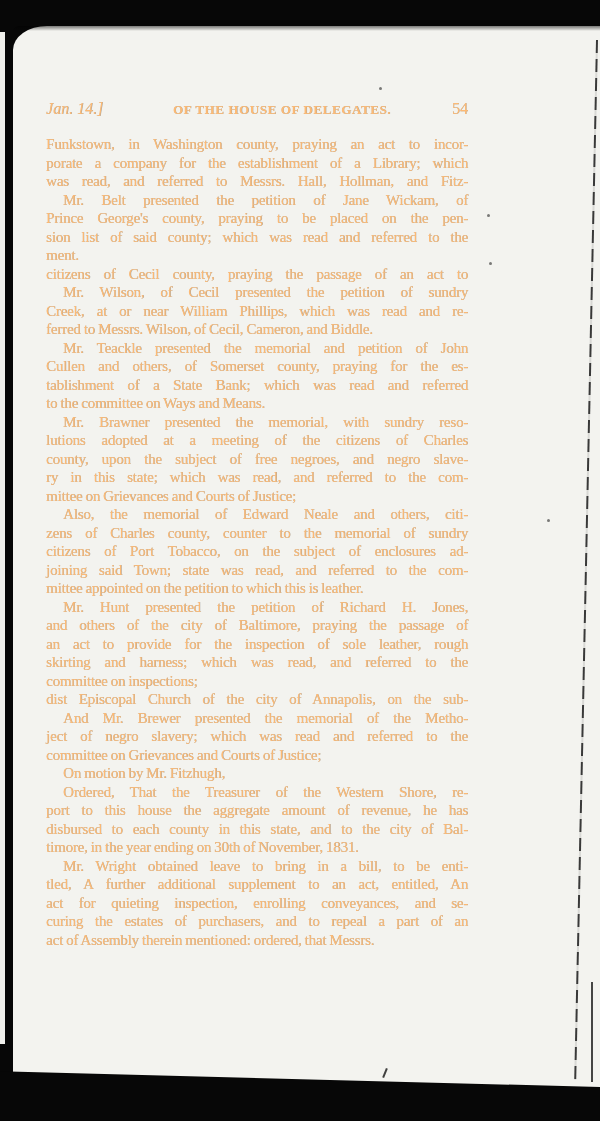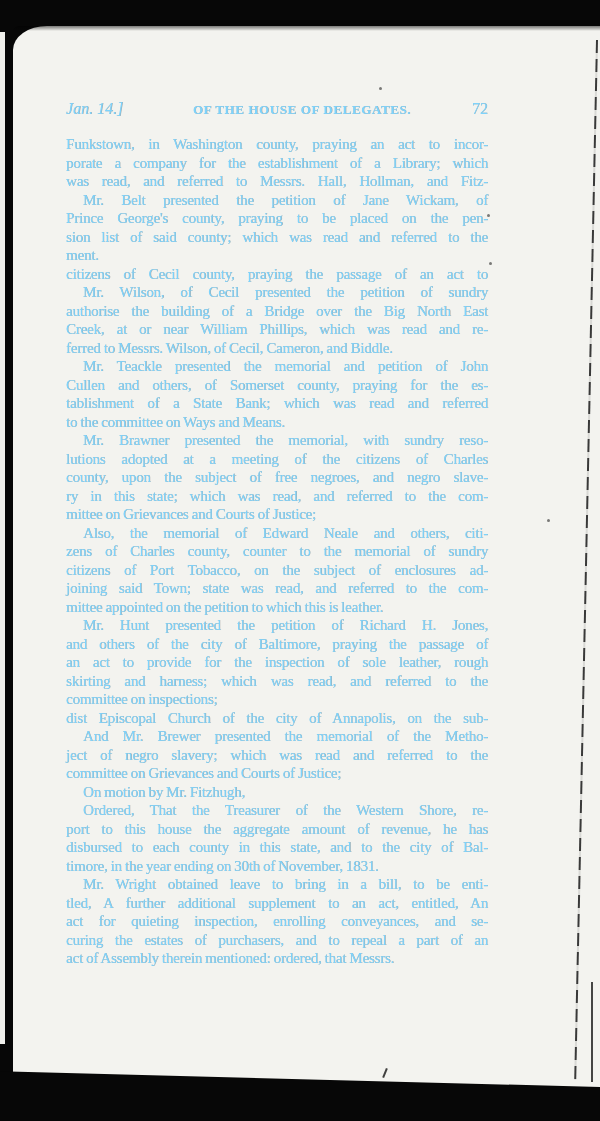--- a/index.html
+++ b/index.html
@@ -40,23 +40,22 @@
   }
   .slash-mark{
     position:absolute;left:384px;top:1068px;width:2px;height:10px;
     background:rgba(20,20,20,0.8);transform:rotate(22deg);
   }
   .speck{position:absolute;width:3px;height:3px;border-radius:50%;
     background:rgba(20,20,20,0.55);}
   
   .content{
     position:absolute;left:46px;top:100px;width:422px;
-    color:#7dd3fc;
+    color:#fdba74;
     text-shadow:0.3px 0.3px 0 rgba(10,10,10,0.35);
-    margin-left:20px;
   }
   .headrow{display:flex;align-items:baseline;font-size:16px;}
   .h-date{width:92px;font-style:italic;white-space:nowrap;}
   .h-title{flex:1;text-align:center;font-weight:bold;font-size:13px;
     letter-spacing:0.6px;white-space:nowrap;}
   .h-page{width:42px;text-align:right;}
   .body-text{
     margin-top:17px;font-size:15px;line-height:18.5px;
     letter-spacing:-0.2px;word-spacing:-0.5px;
   }
@@ -70,38 +69,37 @@
 
 <div>
   <div class="page-surface"></div>
   <div class="top-edge-shadow"></div>
   <div class="left-paper-sliver"></div>
 
   <div class="content">
     <div class="headrow">
       <span class="h-date">Jan. 14.]</span>
       <span class="h-title">OF THE HOUSE OF DELEGATES.</span>
-      <span class="h-page">72</span>
+      <span class="h-page">54</span>
     </div>
     <div class="body-text">
         <div class="paragraph">
           <div class="line">Funkstown, in Washington county, praying an act to incor-</div>
           <div class="line">porate a company for the establishment of a Library; which</div>
           <div class="line">was read, and referred to Messrs. Hall, Hollman, and Fitz-</div>
         </div>
         <div class="paragraph">
           <div class="line indent">Mr. Belt presented the petition of Jane Wickam, of</div>
           <div class="line">Prince George's county, praying to be placed on the pen-</div>
           <div class="line">sion list of said county; which was read and referred to the</div>
           <div class="line last">ment.</div>
         </div>
         <div class="paragraph">
           <div class="line">citizens of Cecil county, praying the passage of an act to</div>
           <div class="line indent">Mr. Wilson, of Cecil presented the petition of sundry</div>
-          <div class="line">authorise the building of a Bridge over the Big North East</div>
           <div class="line">Creek, at or near William Phillips, which was read and re-</div>
           <div class="line last">ferred to Messrs. Wilson, of Cecil, Cameron, and Biddle.</div>
         </div>
         <div class="paragraph">
           <div class="line indent">Mr. Teackle presented the memorial and petition of John</div>
           <div class="line">Cullen and others, of Somerset county, praying for the es-</div>
           <div class="line">tablishment of a State Bank; which was read and referred</div>
           <div class="line last">to the committee on Ways and Means.</div>
         </div>
         <div class="paragraph">

